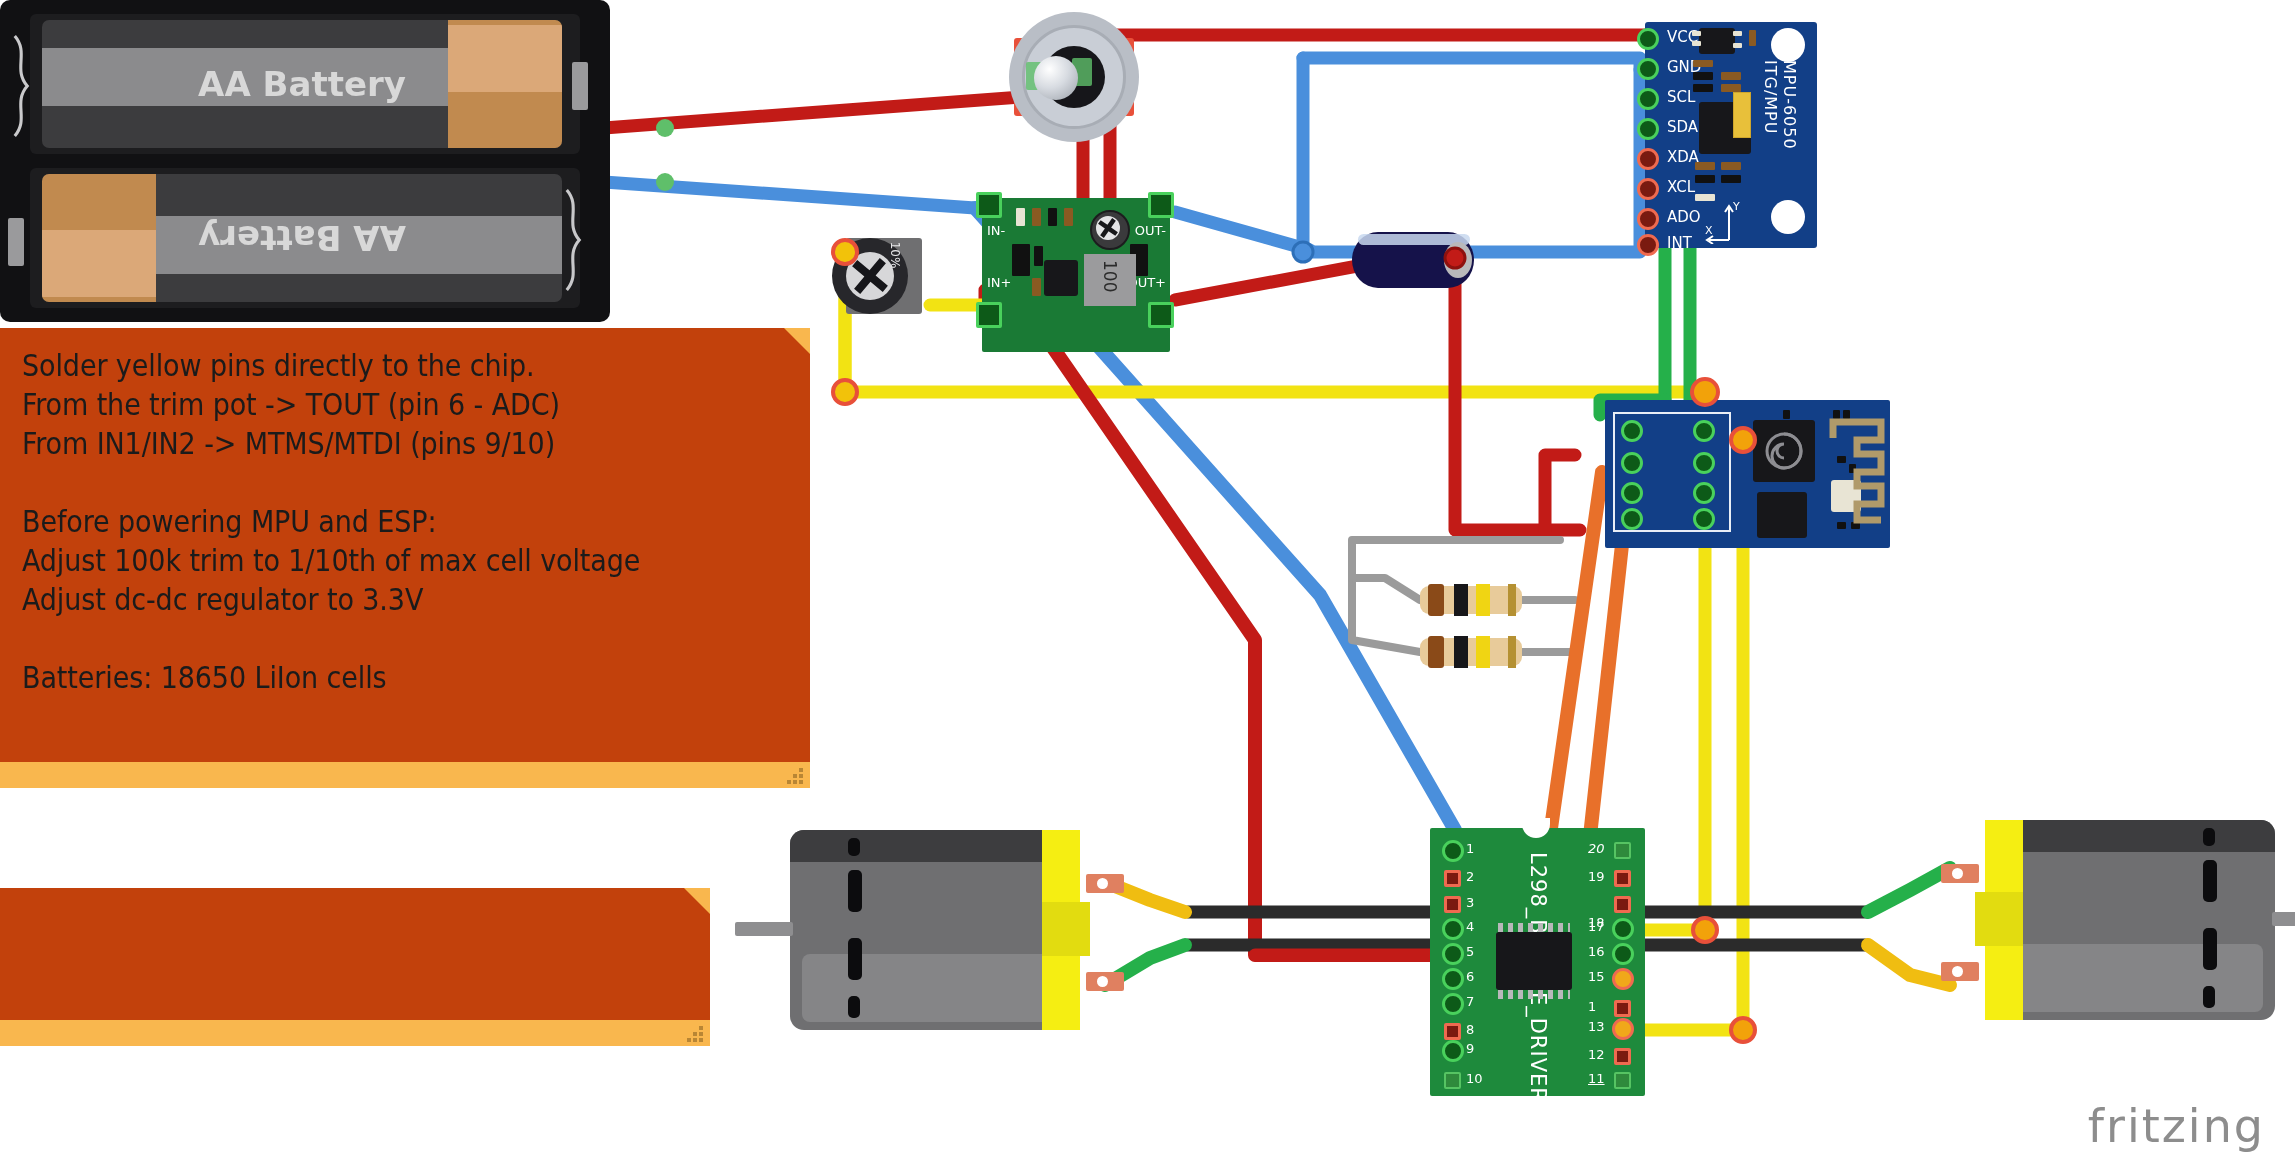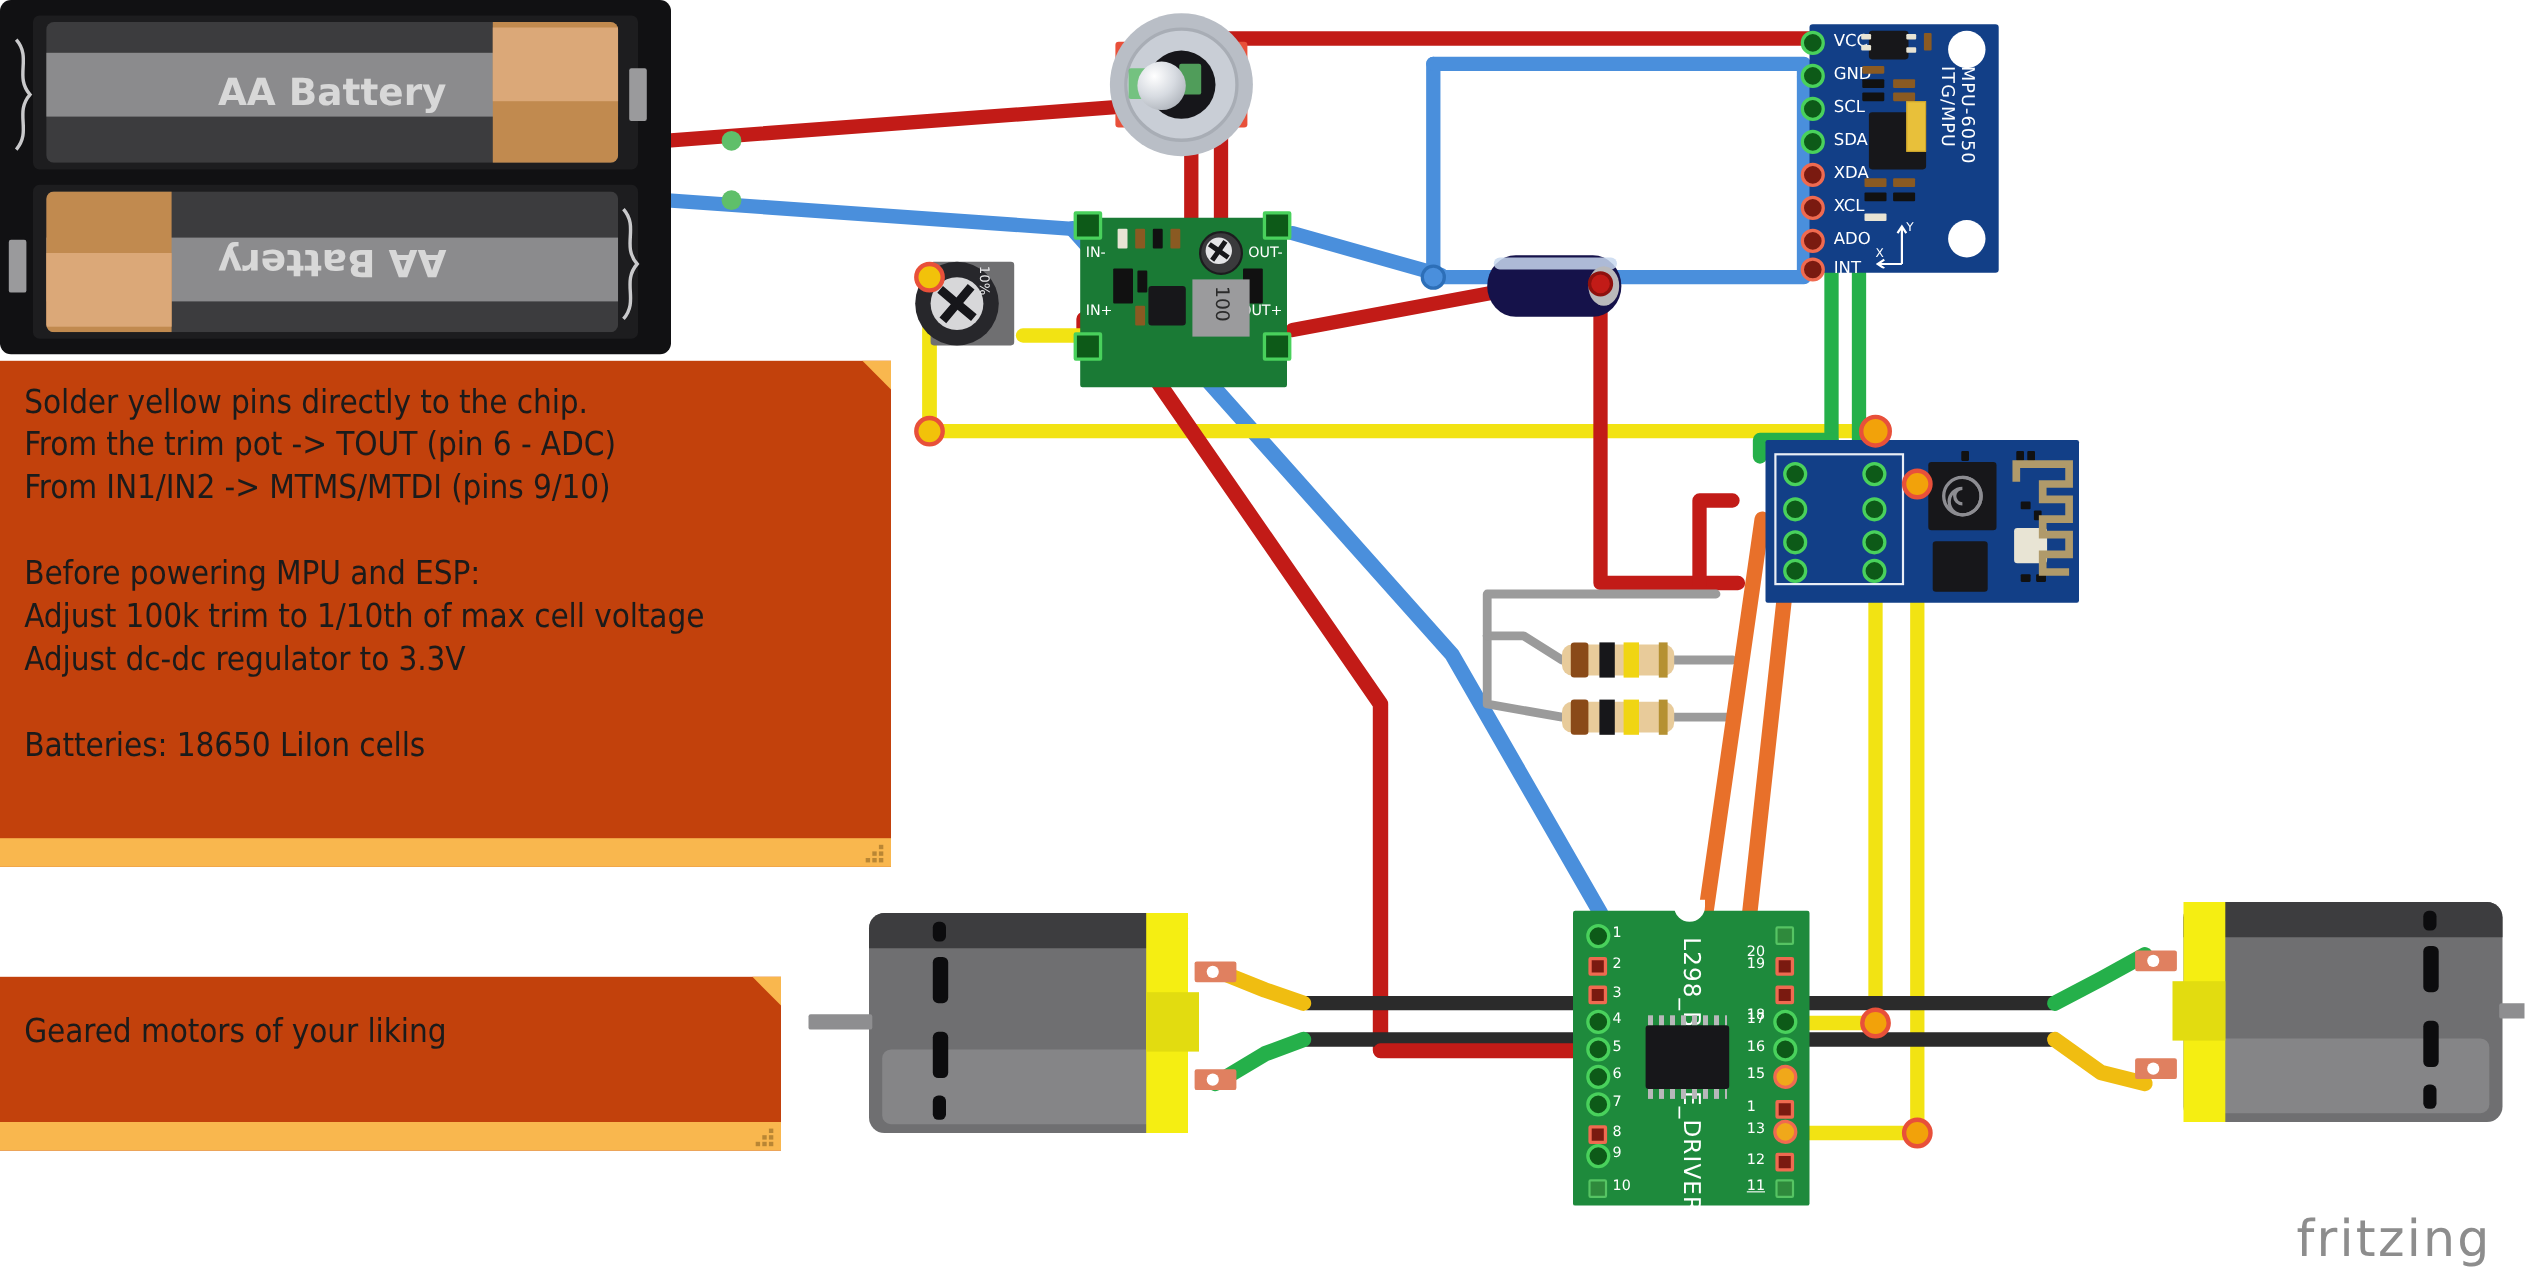--- a/index.html
+++ b/index.html
@@ -227,21 +227,20 @@
         <i style="left:11px;top:6px;"></i>
         <i style="left:5px;top:6px;"></i>
       <i style="left:11px;top:12px;"></i>
         <i style="left:5px;top:12px;"></i>
         <i style="left:-1px;top:12px;"></i>
     </div>
   </div>
 
   <div class="note" id="note2">
     <div class="fold"></div>
-    <div class="txt">Geared motors of your liking</div>
     <div class="footer"></div>
     <div class="grip">
       <i style="left:11px;top:0;"></i>
         <i style="left:11px;top:6px;"></i>
         <i style="left:5px;top:6px;"></i>
       <i style="left:11px;top:12px;"></i>
         <i style="left:5px;top:12px;"></i>
         <i style="left:-1px;top:12px;"></i>
     </div>
   </div>
@@ -434,21 +433,21 @@
     <div class="pad sq red" style="left:184px;top:42px;width:17px;height:17px;"></div>
     <div class="pad sq red" style="left:184px;top:68px;width:17px;height:17px;"></div>
     <div class="pad green" style="left:182px;top:90px;width:22px;height:22px;"></div>
     <div class="pad green" style="left:182px;top:115px;width:22px;height:22px;"></div>
     <div class="pad red" style="left:182px;top:140px;width:22px;height:22px;background:#f0a81a;"></div>
     <div class="pad sq red" style="left:184px;top:172px;width:17px;height:17px;"></div>
     <div class="pad red" style="left:182px;top:190px;width:22px;height:22px;background:#f0a81a;"></div>
     <div class="pad sq red" style="left:184px;top:220px;width:17px;height:17px;"></div>
     <div class="pad sq" style="left:184px;top:244px;width:17px;height:17px;background:#2f8a3c;border:2px solid #56c463;"></div>
 
-    <div class="silk small" style="left:158px;top:31px;">20</div>
+    <div class="silk small" style="left:158px;top:14px;font-style:italic;">20</div>
     <div class="silk small" style="left:158px;top:42px;">19</div>
     <div class="silk small" style="left:158px;top:68px;margin-top:20px;">18</div>
     <div class="silk small" style="left:158px;top:92px;">17</div>
     <div class="silk small" style="left:158px;top:117px;">16</div>
     <div class="silk small" style="left:158px;top:142px;">15</div>
     <div class="silk small" style="left:158px;top:172px;">1</div>
     <div class="silk small" style="left:158px;top:192px;">13</div>
     <div class="silk small" style="left:158px;top:220px;">12</div>
     <div class="silk small" style="left:158px;top:244px;text-decoration:underline;">11</div>
   </div>

